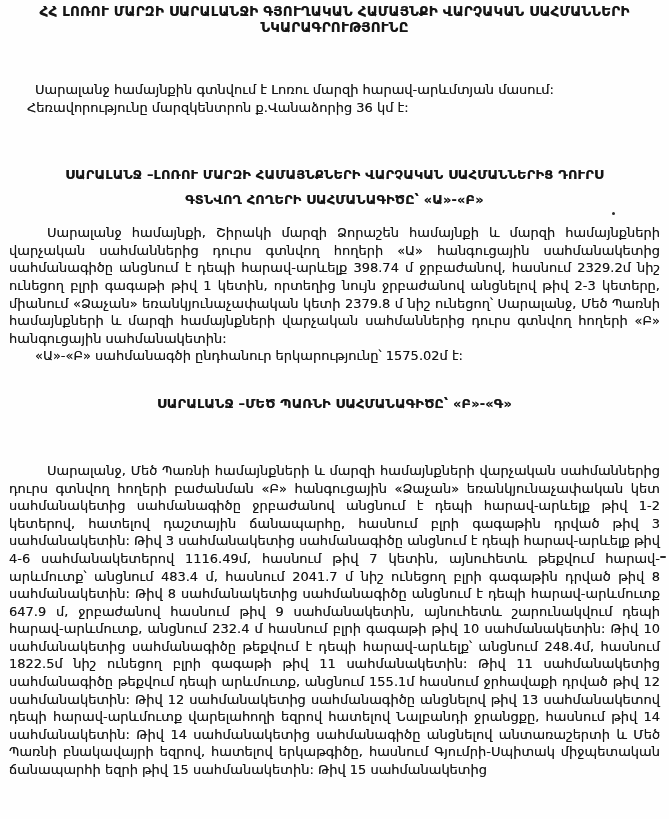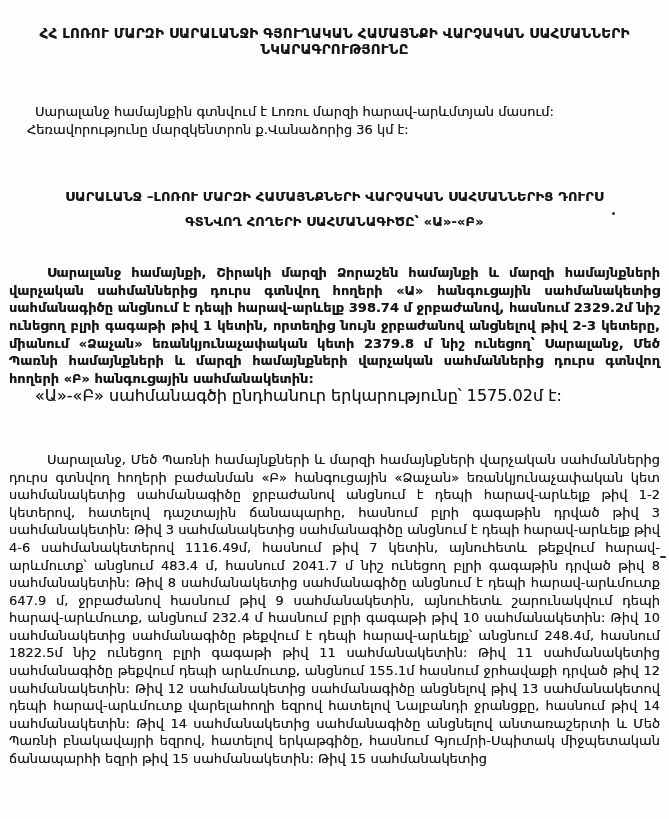--- a/index.html
+++ b/index.html
@@ -11,21 +11,21 @@
     position: relative;
     width: 669px;
     height: 819px;
     margin: 0 auto;
     background: #fefefe;
     overflow: hidden;
     font-family: "DejaVu Sans", sans-serif;
     color: #161616;
     text-shadow: 0 0 0.4px rgba(20,20,20,0.55);
     box-sizing: border-box;
-    padding: 24px 9px 0 9px;
+    padding: 2px 9px 0 9px;
   }
   .doc-title {
     text-align: center;
     font-weight: bold;
     font-size: 13.5px;
     line-height: 15.5px;
     margin: 2px 30px 0 30px;
     letter-spacing: 0.2px;
   }
   .intro-block {
@@ -50,25 +50,25 @@
   }
   .heading-a { margin-top: 46px; }
   .heading-b { margin-top: 26px; }
   .body-para {
     margin: 0;
     font-size: 13px;
     line-height: 17.6px;
     text-align: justify;
     text-indent: 38px;
   }
-  .para-a { margin-top: 30px; font-weight: bold; }
+  .para-a { margin-top: 12px; }
   .para-b { margin-top: 46px; }
   .length-note {
     margin: 0 0 0 26px;
-    font-size: 16px;
+    font-size: 13px;
     line-height: 17.6px;
   }
   .speck {
     position: absolute;
     background: #2a2a2a;
     border-radius: 50%;
   }
   .speck-1 { width: 3px; height: 3px; left: 612px; top: 212px; }
   .speck-2 { width: 6px; height: 2px; left: 660px; top: 556px; border-radius: 1px; }
 </style>
@@ -83,19 +83,20 @@
     <p class="intro-line-1">Սարալանջ համայնքին գտնվում է Լոռու մարզի հարավ-արևմտյան մասում:</p>
     <p class="intro-line-2">Հեռավորությունը մարզկենտրոն ք.Վանաձորից 36 կմ է:</p>
   </div>
 
   <div class="section-heading heading-a">ՍԱՐԱԼԱՆՋ –ԼՈՌՈՒ ՄԱՐԶԻ ՀԱՄԱՅՆՔՆԵՐԻ ՎԱՐՉԱԿԱՆ ՍԱՀՄԱՆՆԵՐԻՑ ԴՈՒՐՍ ԳՏՆՎՈՂ ՀՈՂԵՐԻ ՍԱՀՄԱՆԱԳԻԾԸ՝ «Ա»-«Բ»</div>
 
   <p class="body-para para-a">Սարալանջ համայնքի, Շիրակի մարզի Ձորաշեն համայնքի և մարզի համայնքների վարչական սահմաններից դուրս գտնվող հողերի «Ա» հանգուցային սահմանակետից սահմանագիծը անցնում է դեպի հարավ-արևելք 398.74 մ ջրբաժանով, հասնում 2329.2մ նիշ ունեցող բլրի գագաթի թիվ 1 կետին, որտեղից նույն ջրբաժանով անցնելով թիվ 2-3 կետերը, միանում «Ձաչան» եռանկյունաչափական կետի 2379.8 մ նիշ ունեցող՝ Սարալանջ, Մեծ Պառնի համայնքների և մարզի համայնքների վարչական սահմաններից դուրս գտնվող հողերի «Բ» հանգուցային սահմանակետին:</p>
 
   <p class="length-note">«Ա»-«Բ» սահմանագծի ընդհանուր երկարությունը՝ 1575.02մ է:</p>
 
+  <div class="section-heading heading-b">ՍԱՐԱԼԱՆՋ –ՄԵԾ ՊԱՌՆԻ ՍԱՀՄԱՆԱԳԻԾԸ՝ «Բ»-«Գ»</div>
 
   <p class="body-para para-b">Սարալանջ, Մեծ Պառնի համայնքների և մարզի համայնքների վարչական սահմաններից դուրս գտնվող հողերի բաժանման «Բ» հանգուցային «Ձաչան» եռանկյունաչափական կետ սահմանակետից սահմանագիծը ջրբաժանով անցնում է դեպի հարավ-արևելք թիվ 1-2 կետերով, հատելով դաշտային ճանապարհը, հասնում բլրի գագաթին դրված թիվ 3 սահմանակետին: Թիվ 3 սահմանակետից սահմանագիծը անցնում է դեպի հարավ-արևելք թիվ 4-6 սահմանակետերով 1116.49մ, հասնում թիվ 7 կետին, այնուհետև թեքվում հարավ-արևմուտք՝ անցնում 483.4 մ, հասնում 2041.7 մ նիշ ունեցող բլրի գագաթին դրված թիվ 8 սահմանակետին: Թիվ 8 սահմանակետից սահմանագիծը անցնում է դեպի հարավ-արևմուտք 647.9 մ, ջրբաժանով հասնում թիվ 9 սահմանակետին, այնուհետև շարունակվում դեպի հարավ-արևմուտք, անցնում 232.4 մ հասնում բլրի գագաթի թիվ 10 սահմանակետին: Թիվ 10 սահմանակետից սահմանագիծը թեքվում է դեպի հարավ-արևելք՝ անցնում 248.4մ, հասնում 1822.5մ նիշ ունեցող բլրի գագաթի թիվ 11 սահմանակետին: Թիվ 11 սահմանակետից սահմանագիծը թեքվում դեպի արևմուտք, անցնում 155.1մ հասնում ջրհավաքի դրված թիվ 12 սահմանակետին: Թիվ 12 սահմանակետից սահմանագիծը անցնելով թիվ 13 սահմանակետով դեպի հարավ-արևմուտք վարելահողի եզրով հատելով Նալբանդի ջրանցքը, հասնում թիվ 14 սահմանակետին: Թիվ 14 սահմանակետից սահմանագիծը անցնելով անտառաշերտի և Մեծ Պառնի բնակավայրի եզրով, հատելով երկաթգիծը, հասնում Գյումրի-Սպիտակ միջպետական ճանապարհի եզրի թիվ 15 սահմանակետին: Թիվ 15 սահմանակետից</p>
 
   <div class="speck speck-1"></div>
   <div class="speck speck-2"></div>
 
 </div>
 
 </body></html>

